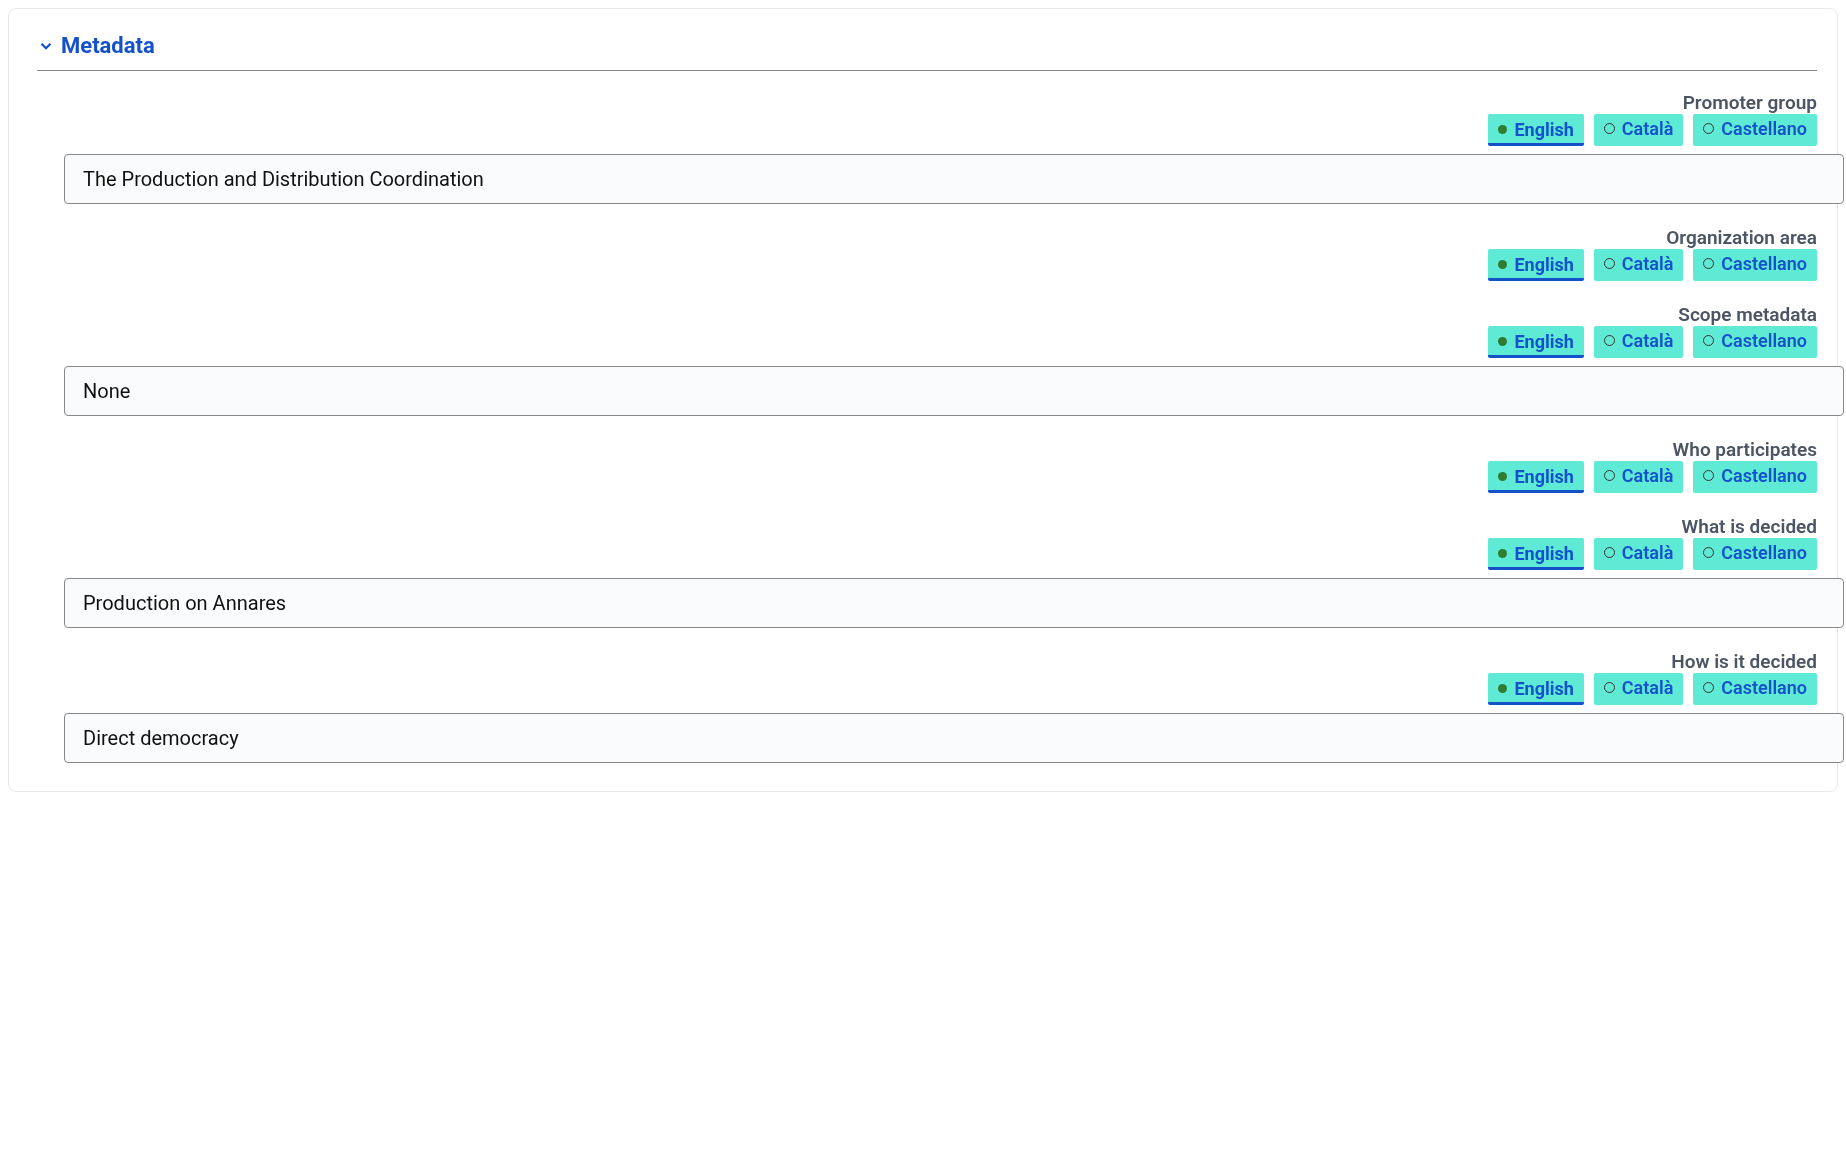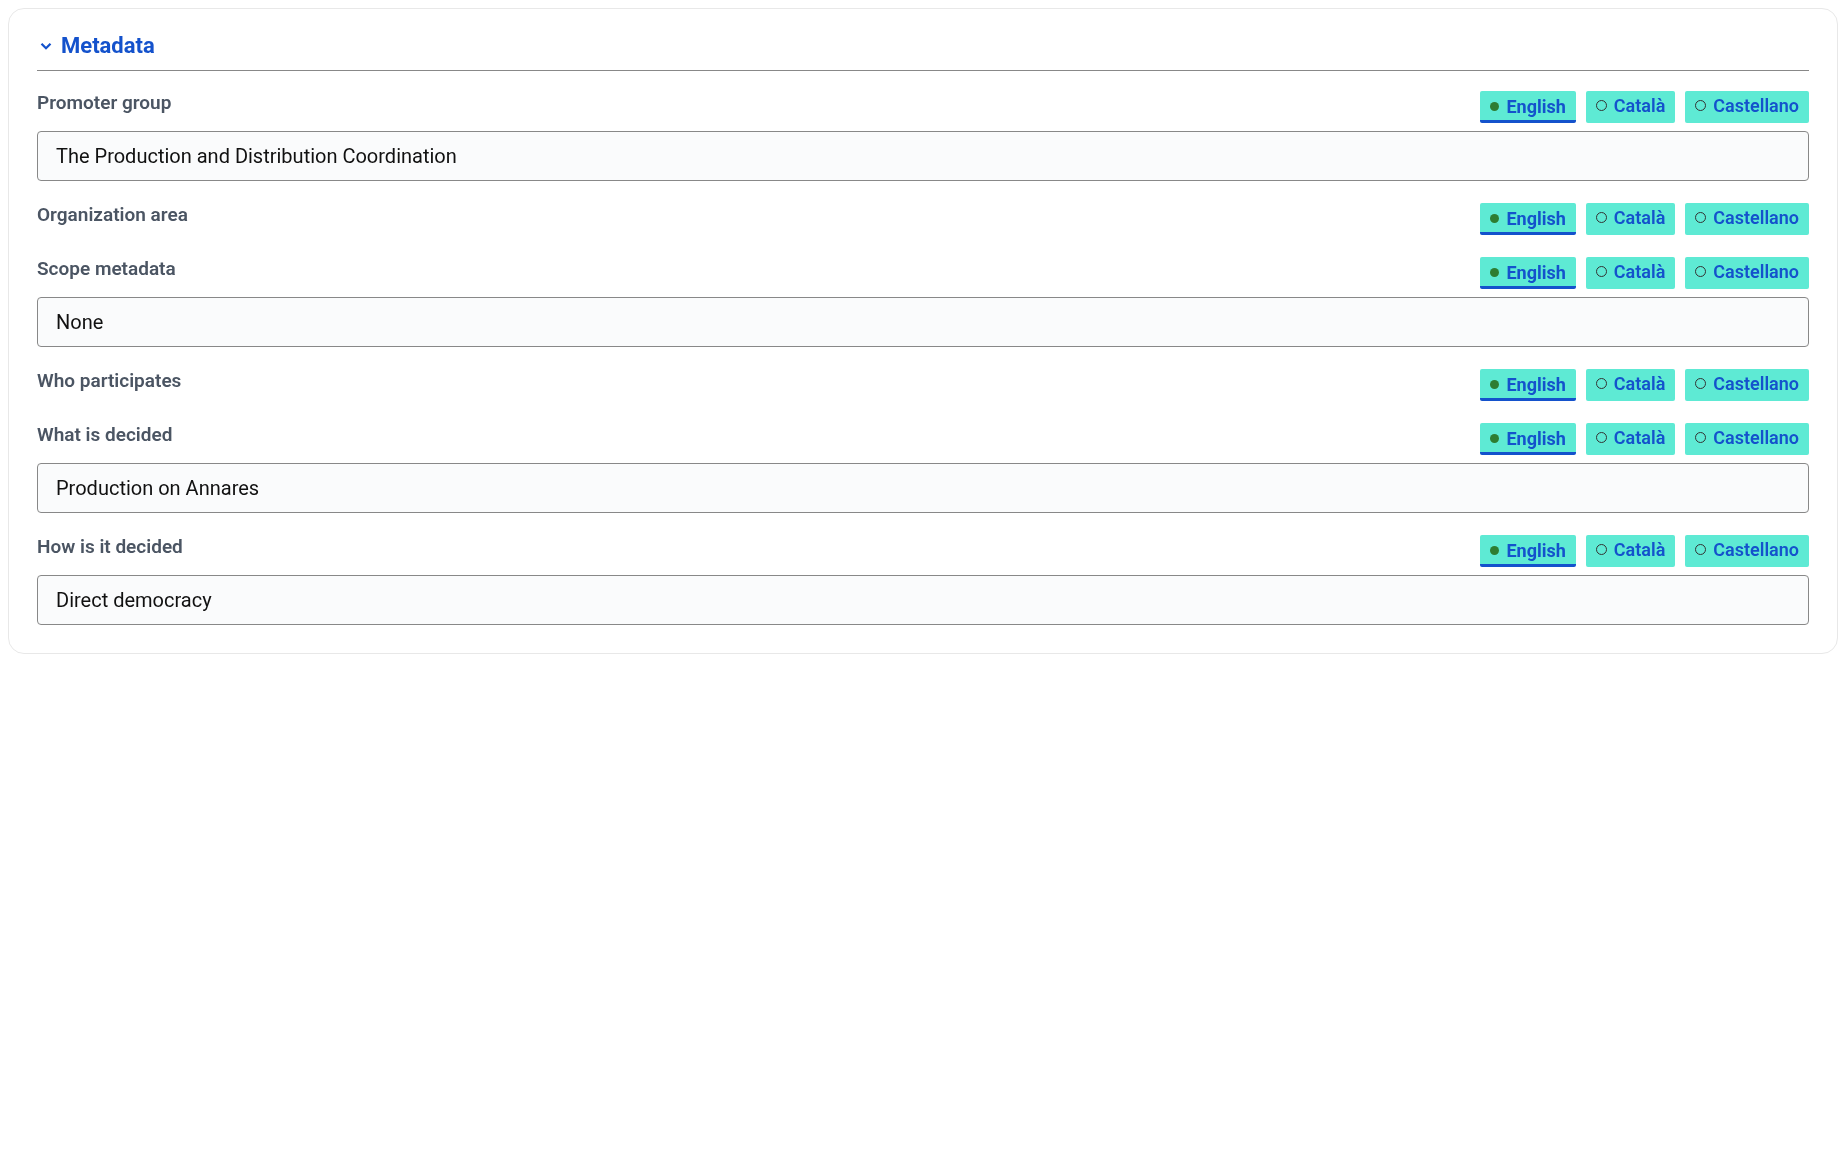--- a/index.html
+++ b/index.html
@@ -7,22 +7,22 @@
       margin: 0;
       padding: 0;
     }
     body {
       font-family: -apple-system, BlinkMacSystemFont, "Segoe UI", Roboto, "Helvetica Neue", Arial, sans-serif;
       background: #ffffff;
       padding: 8px;
     }
     .panel {
       border: 1px solid #e8e8e8;
-      border-radius: 16px;
-      padding: 24px 28px 28px 28px;
+      border-radius: 8px;
+      padding: 24px 20px 28px 28px;
     }
     .section-header {
       display: flex;
       align-items: center;
       gap: 6px;
       color: #1452cc;
       font-size: 22px;
       font-weight: 700;
       cursor: pointer;
       margin-bottom: 12px;
@@ -41,22 +41,23 @@
     }
     .field {
       margin-bottom: 22px;
     }
     .field:last-child {
       margin-bottom: 0;
     }
     .field-header {
       display: flex;
       justify-content: space-between;
-      align-items: flex-start;
+      align-items: flex-end;
       margin-bottom: 8px;
+      flex-direction: column;
     }
     .field-label {
       color: #4b5563;
       font-size: 19px;
       font-weight: 600;
     }
     .lang-tabs {
       display: flex;
       gap: 10px;
     }
@@ -94,20 +95,21 @@
     .field-input {
       width: 100%;
       border: 1px solid #888;
       border-radius: 4px;
       background: #fafbfc;
       color: #111;
       font-size: 20px;
       font-weight: 400;
       padding: 12px 18px;
       font-family: inherit;
+      margin-left: 27px;
     }
   </style>
 </head>
 <body>
 
 <div class="panel">
 
   <div class="section-header">
     <svg viewBox="0 0 24 24">
         <polyline points="6 9 12 15 18 9"></polyline>

